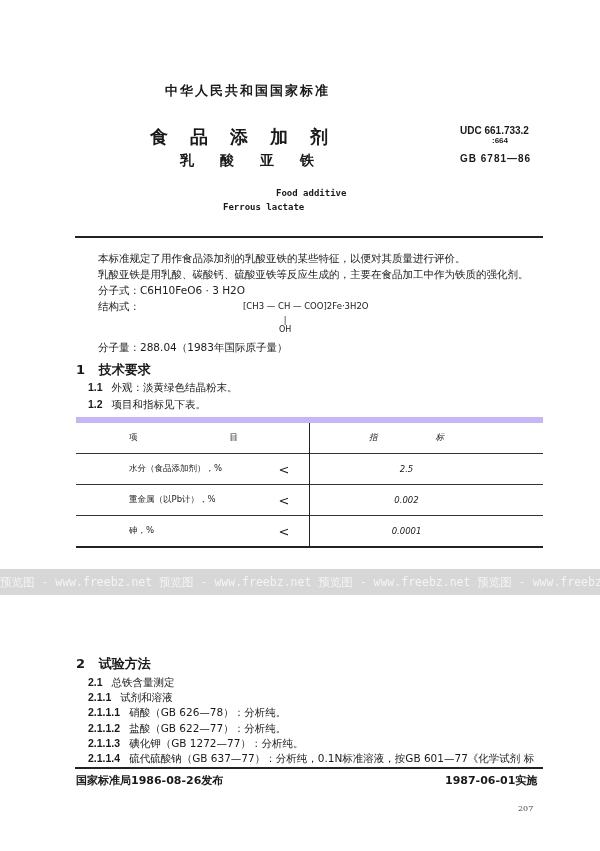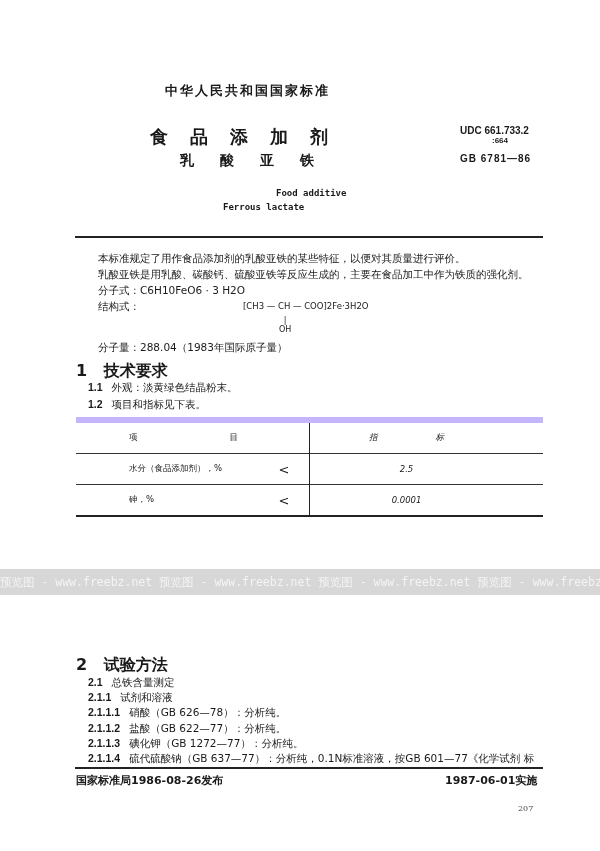--- a/index.html
+++ b/index.html
@@ -18,21 +18,21 @@
   .gb-num { left: 460px; top: 153px; font-size: 10px; font-weight: bold; font-family: "Liberation Sans", sans-serif; letter-spacing: 1px; }
   .top-rule { left: 75px; top: 236px; width: 468px; height: 2px; background: #222; }
   .body-text { font-size: 10.5px; line-height: 16px; font-family: "DejaVu Sans", sans-serif; }
   .p1 { left: 98px; top: 250px; }
   .p2 { left: 98px; top: 266px; }
   .p3 { left: 98px; top: 282px; }
   .p4 { left: 98px; top: 298px; }
   .formula { left: 243px; top: 301px; font-size: 8.5px; font-family: "DejaVu Sans", sans-serif; }
   .formula-oh { left: 279px; top: 316px; font-size: 8px; font-family: "DejaVu Sans", sans-serif; line-height: 9px; text-align: center; }
   .mw { left: 98px; top: 339px; }
-  .sec-head { font-size: 16px; font-weight: bold; font-family: "DejaVu Sans", sans-serif; }
+  .sec-head { font-size: 13px; font-weight: bold; font-family: "DejaVu Sans", sans-serif; }
   .sec-num { display: inline-block; font-weight: bold; }
   .s1 { left: 76px; top: 361px; }
   .s11 { left: 88px; top: 381px; }
   .s12 { left: 88px; top: 398px; }
   .table { left: 76px; top: 417px; width: 467px; }
   table { border-collapse: collapse; width: 467px; font-size: 8.5px; font-family: "DejaVu Sans", sans-serif; }
   td { height: 30px; padding: 0; vertical-align: middle; }
   tr { border-bottom: 1px solid #333; }
   tr.head { border-top: 6px solid #c4b5fd; margin-top: 44px; }
   tr.last { border-bottom: 2px solid #222; }
@@ -99,20 +99,25 @@
         <tr class="head">
       <td class="item hdr-item" colspan="1"><span>项</span><span>目</span></td>
       <td class="op"></td>
       <td class="val hdr-val"><span>指</span><span>标</span></td>
     </tr>
     <tr>
       <td class="item">水分（食品添加剂），%</td>
       <td class="op">&lt;</td>
       <td class="val">2.5</td>
     </tr>
+    <tr>
+      <td class="item">重金属（以Pb计），%</td>
+      <td class="op">&lt;</td>
+      <td class="val">0.002</td>
+    </tr>
     <tr class="last">
       <td class="item">砷，%</td>
       <td class="op">&lt;</td>
       <td class="val">0.0001</td>
     </tr>
   </tbody>
     </table>
 </div>
 
 <div class="abs watermark">预览图 - www.freebz.net   预览图 - www.freebz.net   预览图 - www.freebz.net   预览图 - www.freebz.net</div>

